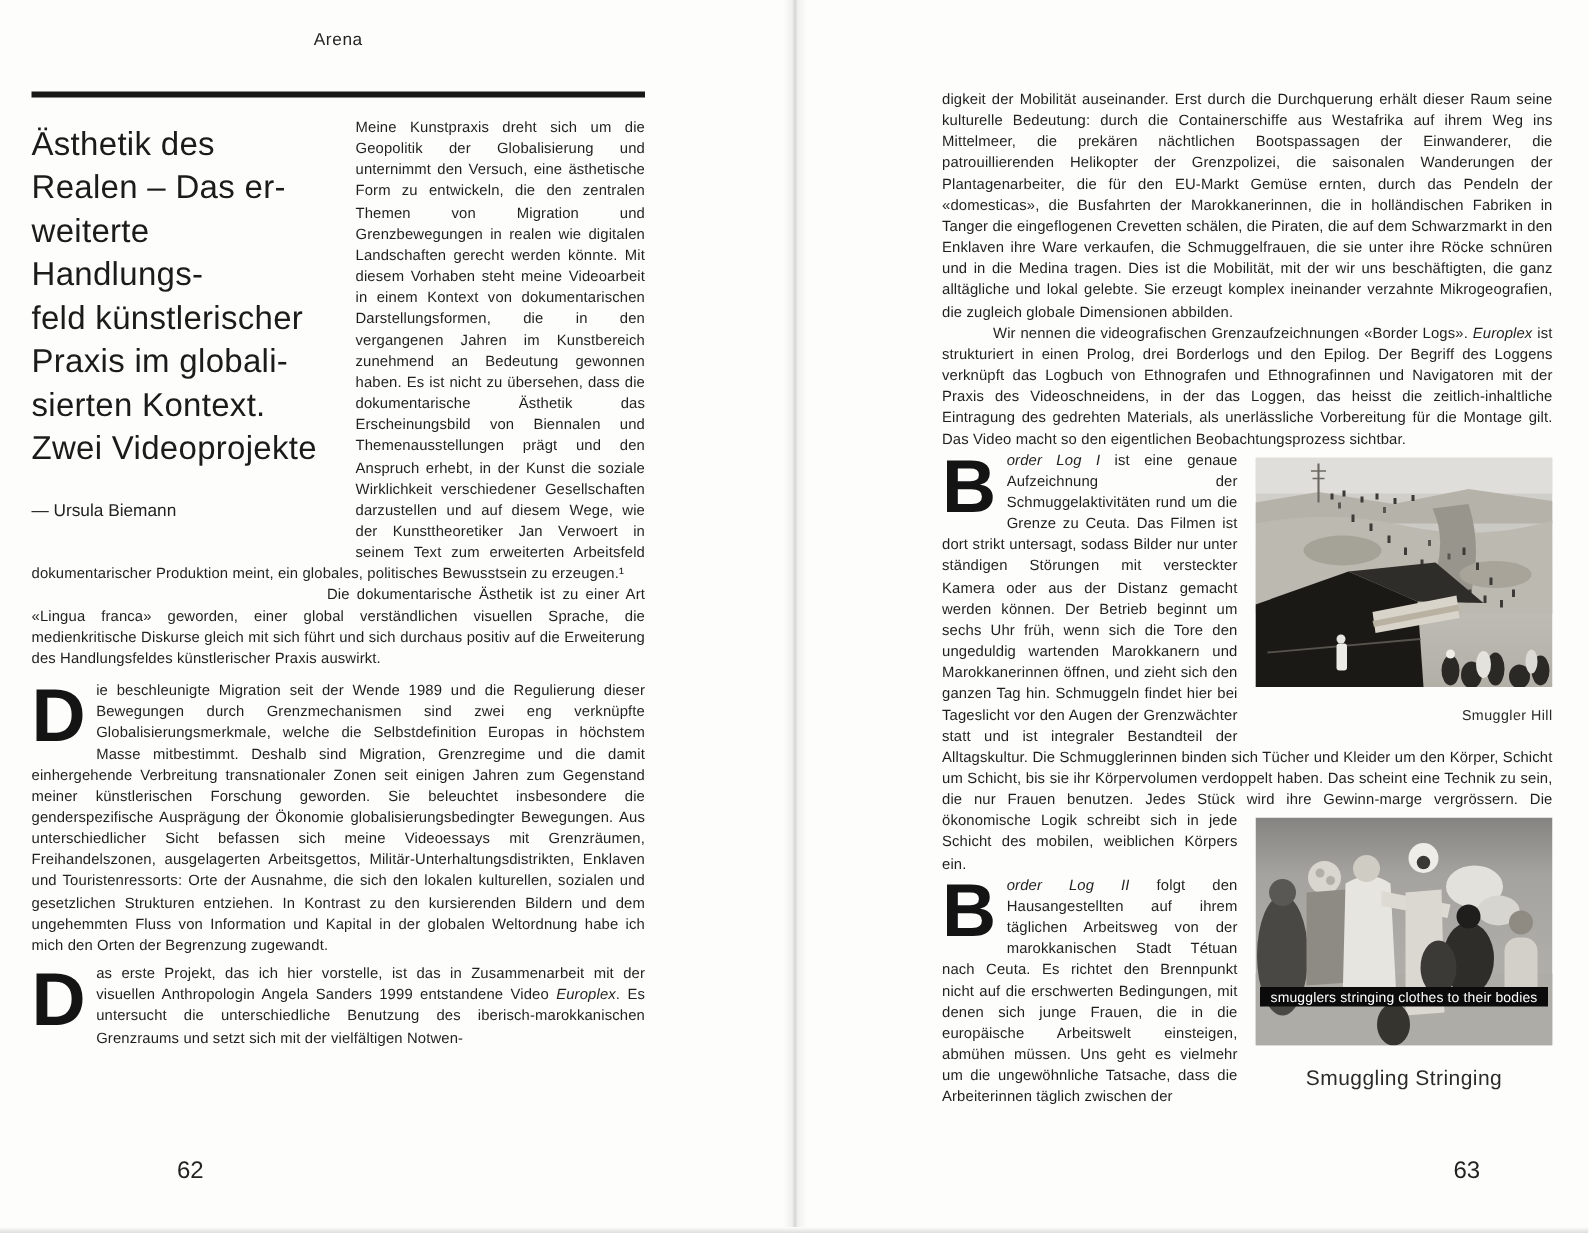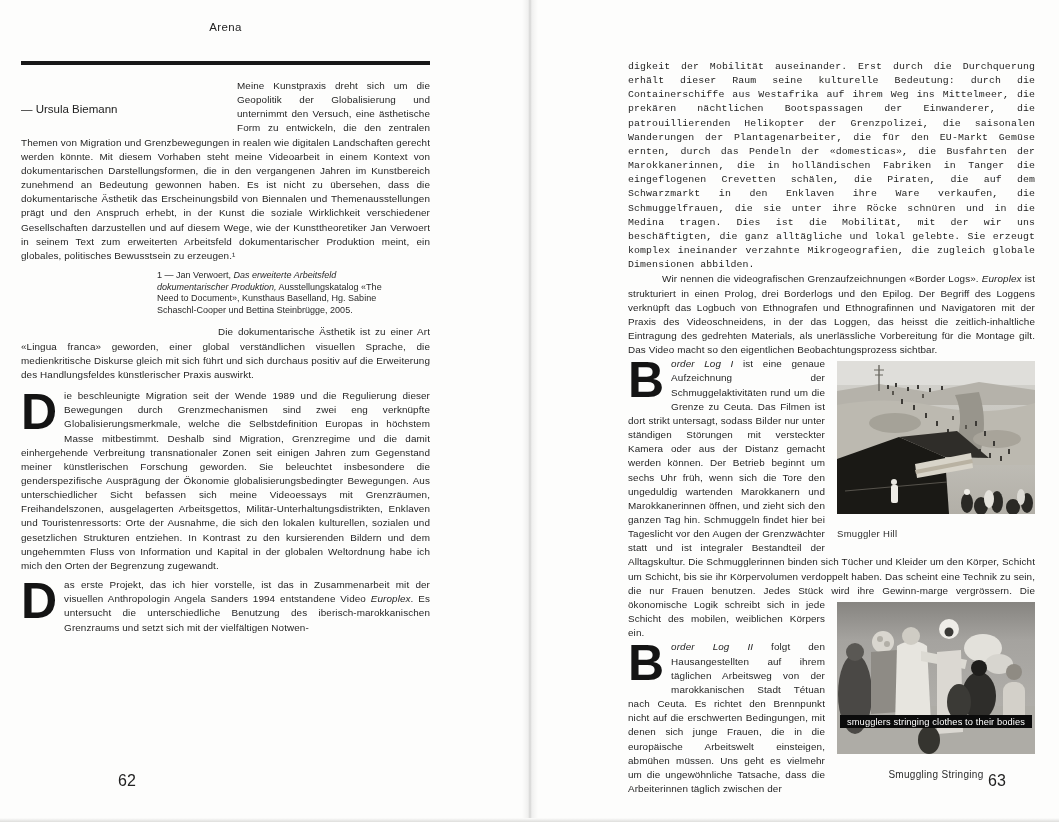--- a/index.html
+++ b/index.html
@@ -48,58 +48,64 @@
     font-size:9px;line-height:11.6px;color:#2a2a2a;text-align:left;
   }
   .indent-deep{text-indent:197px;}
   .indent-std{text-indent:34px;}
   .dropcap{
     float:left;font-size:50px;line-height:0.82;height:41px;
     margin:3px 7px 0 0;font-weight:600;color:#141414;letter-spacing:0;
   }
   .pnum{position:absolute;top:772px;font-size:16px;color:#222;}
   .pnum-left{left:97px;}
-  .pnum-right{left:324px;padding-left:36px;}
+  .pnum-right{left:305px;padding-left:36px;}
   .rp-body{position:absolute;top:56px;left:0;width:100%;}
-  .rp-body p.body:first-child{margin-top:4px;font-family:Liberation Mono, monospace;}
+  .rp-body p.body:first-child{margin-top:4px;}
   figure{margin:0;padding:0;}
   .fig{
     float:right;width:198px;margin:4px 0 10px 12px;
   }
   .fig-2{margin-bottom:58px;}
   .fig svg{display:block;width:198px;}
   .fig figcaption{
-    margin-top:14px;text-align:left;font-size:9.5px;letter-spacing:0.3px;color:#2b2b2b;
+    margin-top:14px;text-align:right;font-size:9.5px;letter-spacing:0.3px;color:#2b2b2b;
   }
   i{}
   .clearfix::after{content:"";display:block;clear:both;}
 </style>
 </head>
 <body>
 
 <div class="gutter"></div>
 
 <div class="page page-left">
   <div class="running-head">Arena</div>
   <div class="title-rule"></div>
 
   <div class="article clearfix">
     <div class="title-block">
+      <div class="article-title">Ästhetik des
+Realen – Das er-
+weiterte Handlungs-
+feld künstlerischer
+Praxis im globali-
+sierten Kontext.
+Zwei Videoprojekte</div>
       <div class="byline">— Ursula Biemann</div>
     </div>
 
     <p class="body"><span>Meine Kunstpraxis dreht sich um die Geopolitik der Globalisierung und unternimmt den Versuch, eine ästhetische Form zu entwickeln, die den zentralen Themen von Migration und Grenzbewegungen in realen wie digitalen Landschaften gerecht werden könnte. Mit diesem Vorhaben steht meine Videoarbeit in einem Kontext von dokumentarischen Darstellungsformen, die in den vergangenen Jahren im Kunstbereich zunehmend an Bedeutung gewonnen haben. Es ist nicht zu übersehen, dass die dokumentarische Ästhetik das Erscheinungsbild von Biennalen und Themenausstellungen prägt und den Anspruch erhebt, in der Kunst die soziale Wirklichkeit verschiedener Gesellschaften darzustellen und auf diesem Wege, wie der Kunsttheoretiker Jan Verwoert in seinem Text zum erweiterten Arbeitsfeld dokumentarischer Produktion meint, ein globales, politisches Bewusstsein zu erzeugen.¹</span></p>
 
-    <div class="footnote"><span>1 — Jan Verwoert, </span><i>Das erweiterte Arbeitsfeld dokumentarischer Produktion,</i><span> Ausstellungskatalog «The Need to Document», Kunsthaus Baselland, Hg. Sabine Schaschl-Cooper und Bettina Steinbrügge, 2005.</span></div>
 
     <p class="body indent-deep"><span>Die dokumentarische Ästhetik ist zu einer Art «Lingua franca» geworden, einer global verständlichen visuellen Sprache, die medienkritische Diskurse gleich mit sich führt und sich durchaus positiv auf die Erweiterung des Handlungsfeldes künstlerischer Praxis auswirkt.</span></p>
 
     <p class="body clearfix" style="margin-top:7px;"><span class="dropcap">D</span><span>ie beschleunigte Migration seit der Wende 1989 und die Regulierung dieser Bewegungen durch Grenzmechanismen sind zwei eng verknüpfte Globalisierungsmerkmale, welche die Selbstdefinition Europas in höchstem Masse mitbestimmt. Deshalb sind Migration, Grenzregime und die damit einhergehende Verbreitung transnationaler Zonen seit einigen Jahren zum Gegenstand meiner künstlerischen Forschung geworden. Sie beleuchtet insbesondere die genderspezifische Ausprägung der Ökonomie globalisierungsbedingter Bewegungen. Aus unterschiedlicher Sicht befassen sich meine Videoessays mit Grenzräumen, Freihandelszonen, ausgelagerten Arbeitsgettos, Militär-Unterhaltungsdistrikten, Enklaven und Touristenressorts: Orte der Ausnahme, die sich den lokalen kulturellen, sozialen und gesetzlichen Strukturen entziehen. In Kontrast zu den kursierenden Bildern und dem ungehemmten Fluss von Information und Kapital in der globalen Weltordnung habe ich mich den Orten der Begrenzung zugewandt.</span></p>
 
-    <p class="body clearfix" style="margin-top:5px;"><span class="dropcap">D</span><span>as erste Projekt, das ich hier vorstelle, ist das in Zusammenarbeit mit der visuellen Anthropologin Angela Sanders 1994 entstandene Video </span><i>Europlex</i><span>. Es untersucht die unterschiedliche Benutzung des iberisch-marokkanischen Grenzraums und setzt sich mit der vielfältigen Notwen-</span></p>
+    <p class="body clearfix" style="margin-top:5px;"><span class="dropcap">D</span><span>as erste Projekt, das ich hier vorstelle, ist das in Zusammenarbeit mit der visuellen Anthropologin Angela Sanders 1999 entstandene Video </span><i>Europlex</i><span>. Es untersucht die unterschiedliche Benutzung des iberisch-marokkanischen Grenzraums und setzt sich mit der vielfältigen Notwen-</span></p>
   </div>
 
   <div class="pnum pnum-left">62</div>
 </div>
 
 <div class="page page-right">
 
   <div class="rp-body clearfix">
     <p class="body"><span>digkeit der Mobilität auseinander. Erst durch die Durchquerung erhält dieser Raum seine kulturelle Bedeutung: durch die Containerschiffe aus Westafrika auf ihrem Weg ins Mittelmeer, die prekären nächtlichen Bootspassagen der Einwanderer, die patrouillierenden Helikopter der Grenzpolizei, die saisonalen Wanderungen der Plantagenarbeiter, die für den EU-Markt Gemüse ernten, durch das Pendeln der «domesticas», die Busfahrten der Marokkanerinnen, die in holländischen Fabriken in Tanger die eingeflogenen Crevetten schälen, die Piraten, die auf dem Schwarzmarkt in den Enklaven ihre Ware verkaufen, die Schmuggelfrauen, die sie unter ihre Röcke schnüren und in die Medina tragen. Dies ist die Mobilität, mit der wir uns beschäftigten, die ganz alltägliche und lokal gelebte. Sie erzeugt komplex ineinander verzahnte Mikrogeografien, die zugleich globale Dimensionen abbilden.</span></p>
 
@@ -200,21 +206,21 @@
         <ellipse cx="162" cy="62" rx="14" ry="10" fill="#d7d5cf"></ellipse>
         <ellipse cx="142" cy="94" rx="17" ry="24" fill="#2e2d2a"></ellipse>
         <circle cx="142" cy="66" r="8" fill="#1f1e1c"></circle>
         <ellipse cx="122" cy="100" rx="12" ry="18" fill="#3b3a36"></ellipse>
         <rect x="166" y="80" width="22" height="44" rx="9" fill="#d3d0c9"></rect>
         <circle cx="177" cy="70" r="8" fill="#8f8b83"></circle>
         <ellipse cx="92" cy="138" rx="11" ry="14" fill="#35342f"></ellipse>
         <rect x="3" y="113" width="192" height="13" fill="#0b0b0b"></rect>
         <text x="99" y="123" text-anchor="middle" font-size="9.3" fill="#ffffff" font-family="Liberation Sans, sans-serif">smugglers stringing clothes to their bodies</text>
       </svg>
-          <span class="fig-caption-wrap" style="display:block;margin-top:14px;text-align:center;font-size:10px;letter-spacing:0.3px;color:#2b2b2b;">Smuggling Stringing</span>
+          <span class="fig-caption-wrap" style="display:block;margin-top:14px;text-align:center;font-size:14px;letter-spacing:0.3px;color:#2b2b2b;">Smuggling Stringing</span>
         </span><span>marge vergrössern. Die ökonomische Logik schreibt sich in jede Schicht des mobilen, weiblichen Körpers ein.</span></p>
 
     <p class="body"><span class="dropcap">B</span><i>order Log II</i><span> folgt den Hausangestellten auf ihrem täglichen Arbeitsweg von der marokkanischen Stadt Tétuan nach Ceuta. Es richtet den Brennpunkt nicht auf die erschwerten Bedingungen, mit denen sich junge Frauen, die in die europäische Arbeitswelt einsteigen, abmühen müssen. Uns geht es vielmehr um die ungewöhnliche Tatsache, dass die Arbeiterinnen täglich zwischen der</span></p>
   </div>
 
   <div class="pnum pnum-right">63</div>
 </div>
 
 <div class="bottom-edge"></div>
 

